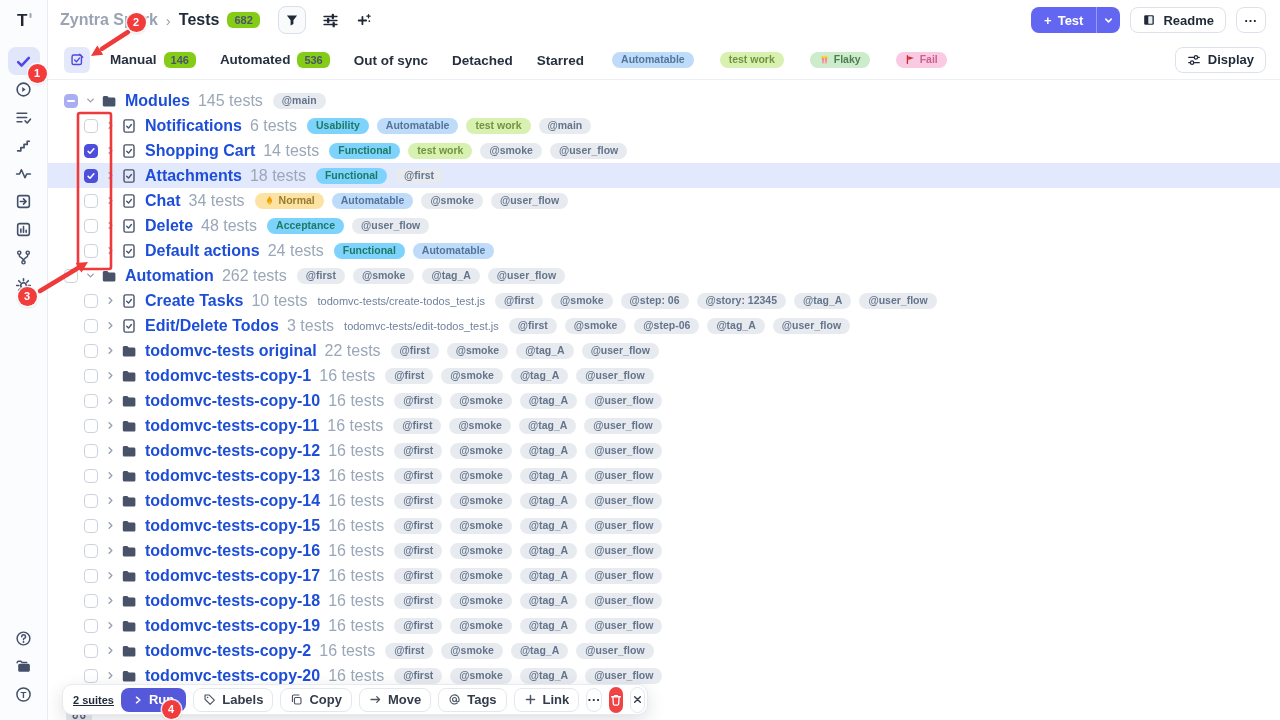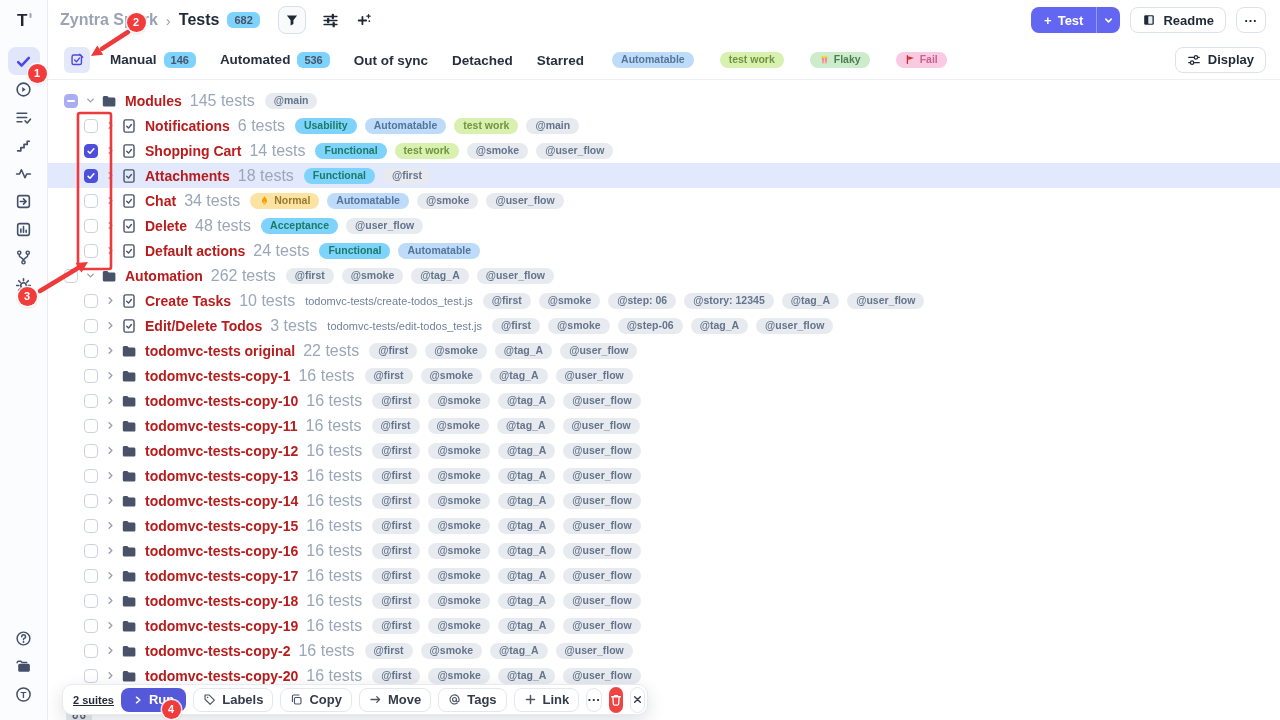--- a/index.html
+++ b/index.html
@@ -28,21 +28,21 @@
   
   main.main { position:absolute; left:48px; top:0; width:1232px; height:720px; }
   header.hdr {
     height:40px; display:flex; align-items:center; padding:0 14px 0 12px; background:#fff;
   }
   .crumbs { display:flex; align-items:center; gap:8px; white-space:nowrap; }
   .crumb-project { font-size:16px; font-weight:600; color:#9aa3b2; }
   .crumb-sep { font-size:15px; color:#9aa3b2; }
   .crumb-page { font-size:16px; font-weight:700; color:#1f2937; }
   .count-pill {
-    background:#7dd3fc; color:#49556a; font-size:11px; font-weight:600;
+    background:#84cc16; color:#49556a; font-size:11px; font-weight:600;
     border-radius:6px; padding:2px 7px;
   }
   .icon-btn {
     border:1px solid #d9dfe8; background:#f8fafc; border-radius:8px;
     width:28px; height:28px; display:flex; align-items:center; justify-content:center;
     color:#1f2937; cursor:pointer;
   }
   .icon-btn svg { width:14px; height:14px; }
   .funnel { margin-left:18px; }
   .search {
@@ -113,21 +113,21 @@
     flex:none; display:flex; align-items:center; justify-content:center; margin-right:5px; cursor:pointer;
   }
   .cb.on  { background:#4d4fdb; border-color:#4d4fdb; }
   .cb.ind { background:#a9aef3; border-color:#a9aef3; }
   .cb.ind::after { content:""; width:8px; height:2px; background:#fff; border-radius:1px; }
   .cb svg { width:10px; height:10px; }
   .chev { width:14px; height:14px; color:#97a0b0; display:flex; align-items:center; justify-content:center; margin-right:4px; flex:none; }
   .chev svg { width:11px; height:11px; }
   .ricon { width:16px; height:16px; color:#48536a; margin-right:8px; display:flex; flex:none; }
   .ricon svg { width:16px; height:16px; }
-  .rname { font-size:14px; font-weight:600; color:#b91c1c; margin-right:8px; white-space:nowrap; }
+  .rname { font-size:16px; font-weight:600; color:#1d4ed8; margin-right:8px; white-space:nowrap; }
   .rcount { font-size:16px; color:#9aa7b8; margin-right:10px; white-space:nowrap; }
   .rpath { font-size:11px; color:#70819b; margin-right:10px; white-space:nowrap; }
   .rtags { display:flex; gap:8px; align-items:center; }
   
   .action-bar {
     position:absolute; left:62px; top:684px; width:586px; height:31px; z-index:20;
     background:#fff; border:1px solid #e7eaf0; border-radius:10px;
     box-shadow:0 6px 18px rgba(25,35,60,.14);
     display:flex; align-items:center; gap:7px; padding:0 10px;
   }

